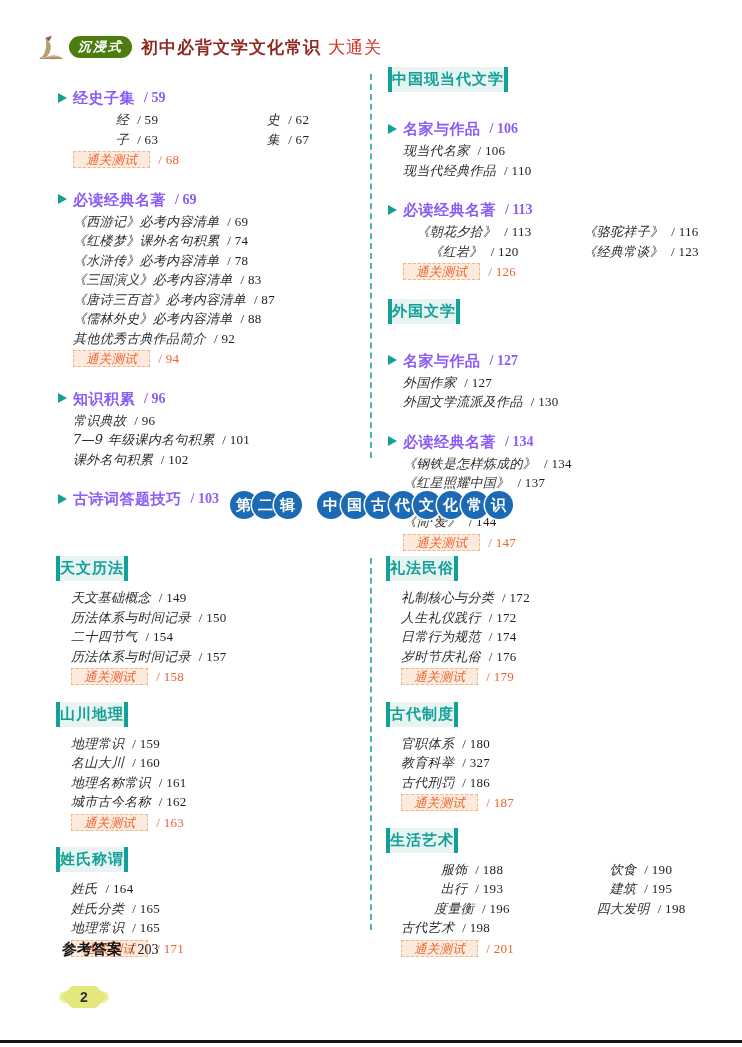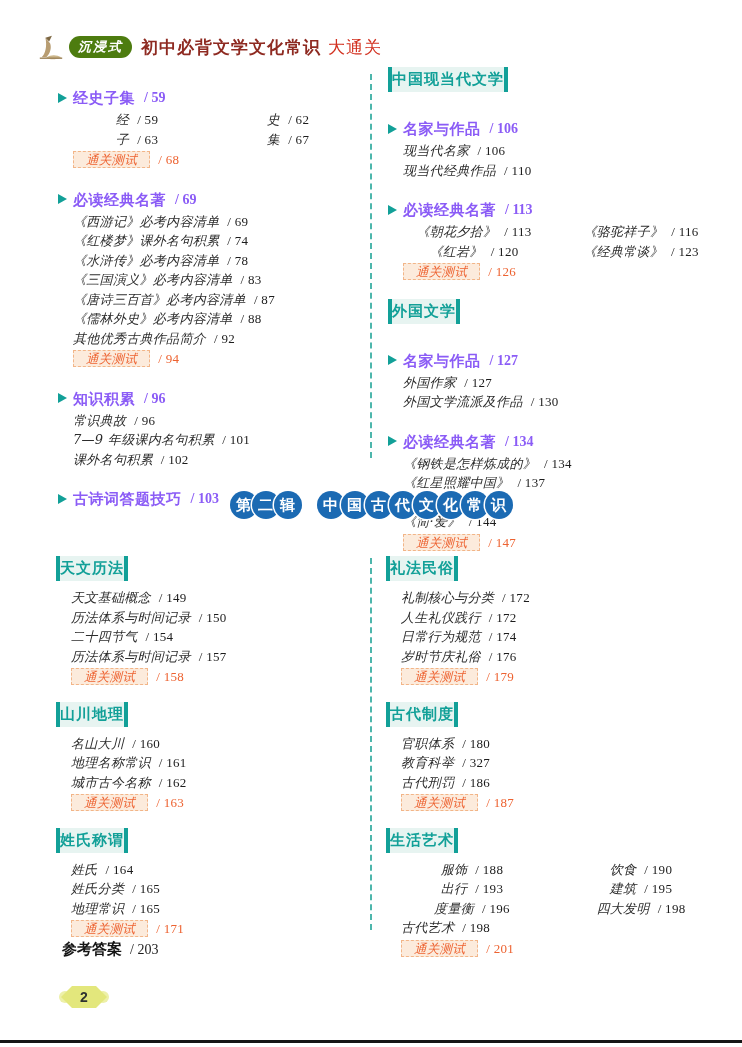--- a/index.html
+++ b/index.html
@@ -232,20 +232,21 @@
     <div class="i"><span class="t">历法体系与时间记录</span><span class="p">/ 150</span></div>
     <div class="i"><span class="t">二十四节气</span><span class="p">/ 154</span></div>
     <div class="i"><span class="t">历法体系与时间记录</span><span class="p">/ 157</span></div>
     <div class="i test"><span class="tl">通关测试</span><span class="p op">/ 158</span></div>
 
     <div class="sh later">
       <span class="shb"></span>
       <span class="sht">山川地理</span>
       <span class="shb"></span>
     </div>
+    <div class="i"><span class="t">地理常识</span><span class="p">/ 159</span></div>
     <div class="i"><span class="t">名山大川</span><span class="p">/ 160</span></div>
     <div class="i"><span class="t">地理名称常识</span><span class="p">/ 161</span></div>
     <div class="i"><span class="t">城市古今名称</span><span class="p">/ 162</span></div>
     <div class="i test"><span class="tl">通关测试</span><span class="p op">/ 163</span></div>
 
     <div class="sh later">
       <span class="shb"></span>
       <span class="sht">姓氏称谓</span>
       <span class="shb"></span>
     </div>

